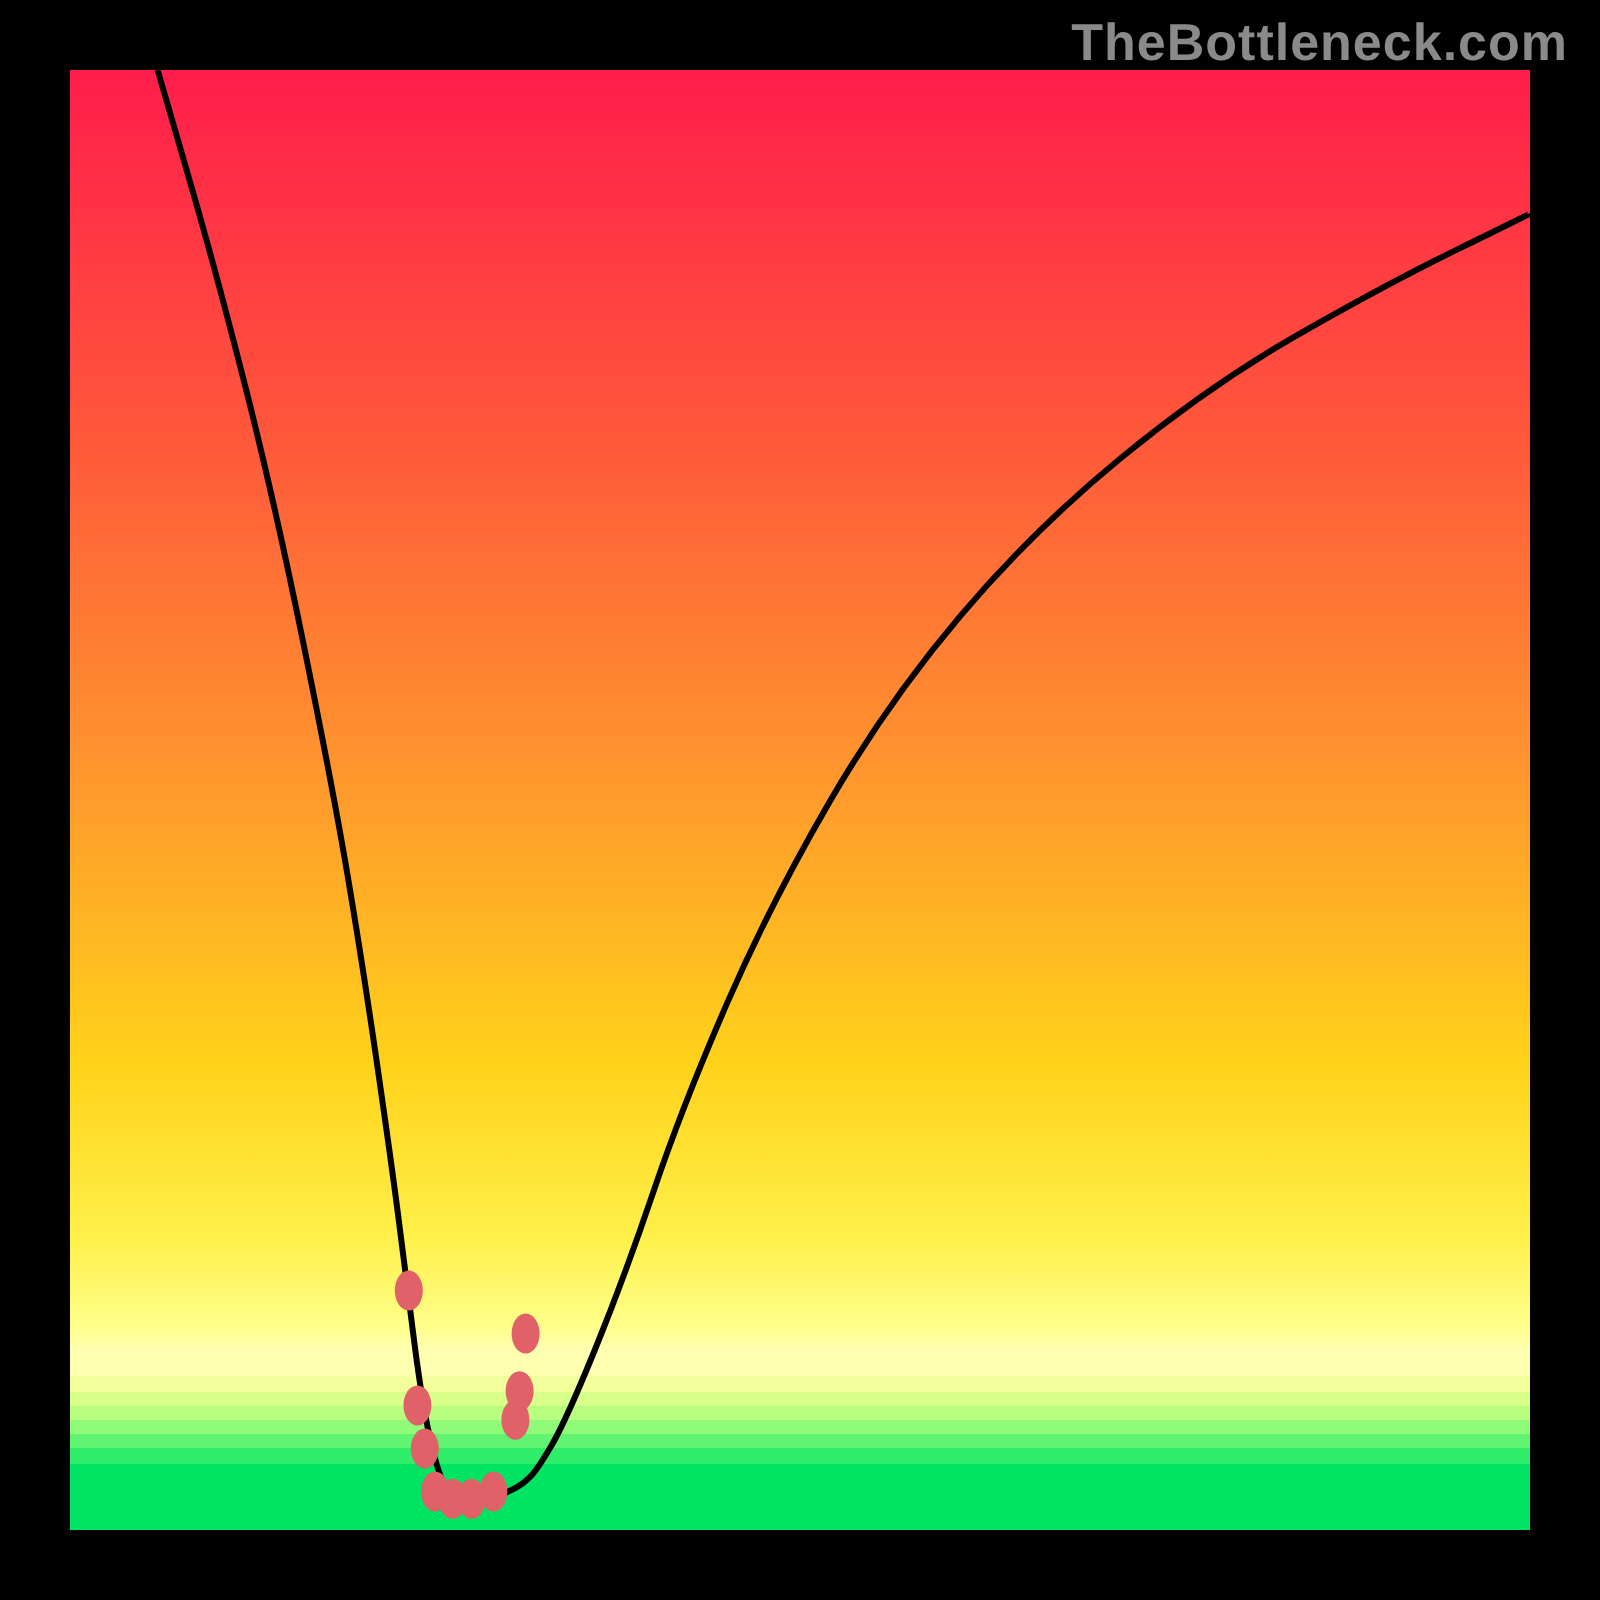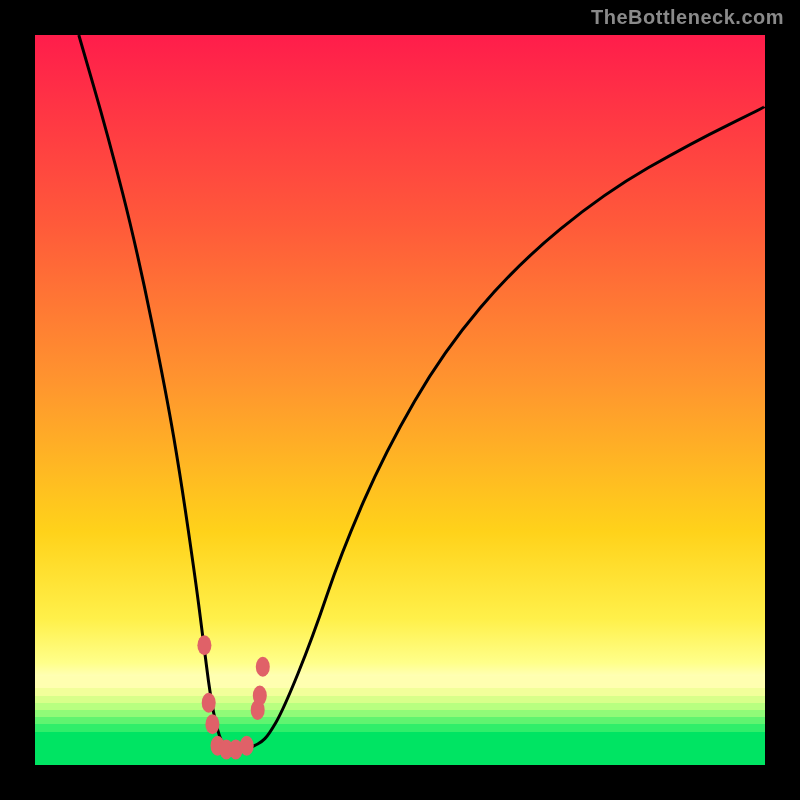--- a/index.html
+++ b/index.html
@@ -28,21 +28,21 @@
   .band {
     position: absolute;
     left: 0;
     width: 100%;
   }
   .watermark {
     position: absolute;
     top: 6px;
     right: 16px;
     font-family: Arial, Helvetica, sans-serif;
-    font-size: 20px;
+    font-size: 26px;
     font-weight: 600;
     color: #8a8a8a;
     letter-spacing: 0.5px;
   }
   svg.curve {
     position: absolute;
     left: 0;
     top: 0;
     width: 730px;
     height: 730px;

